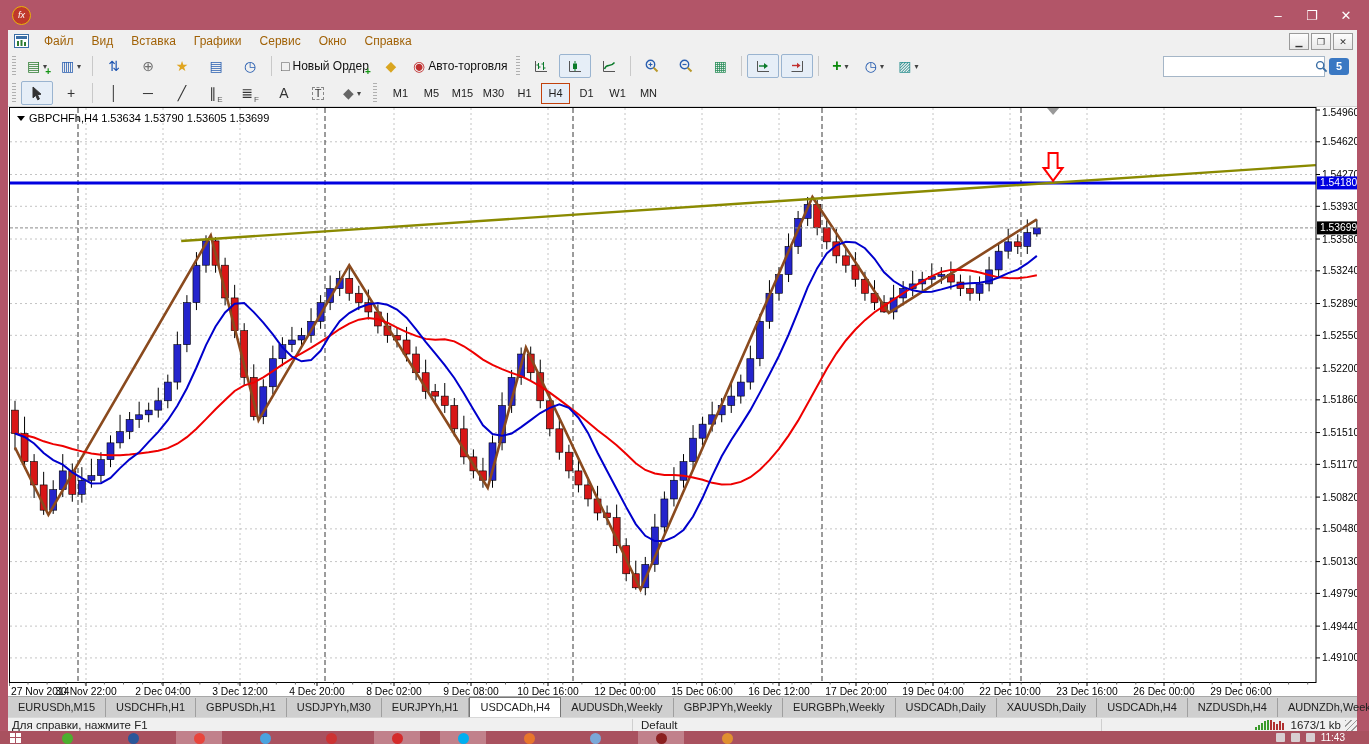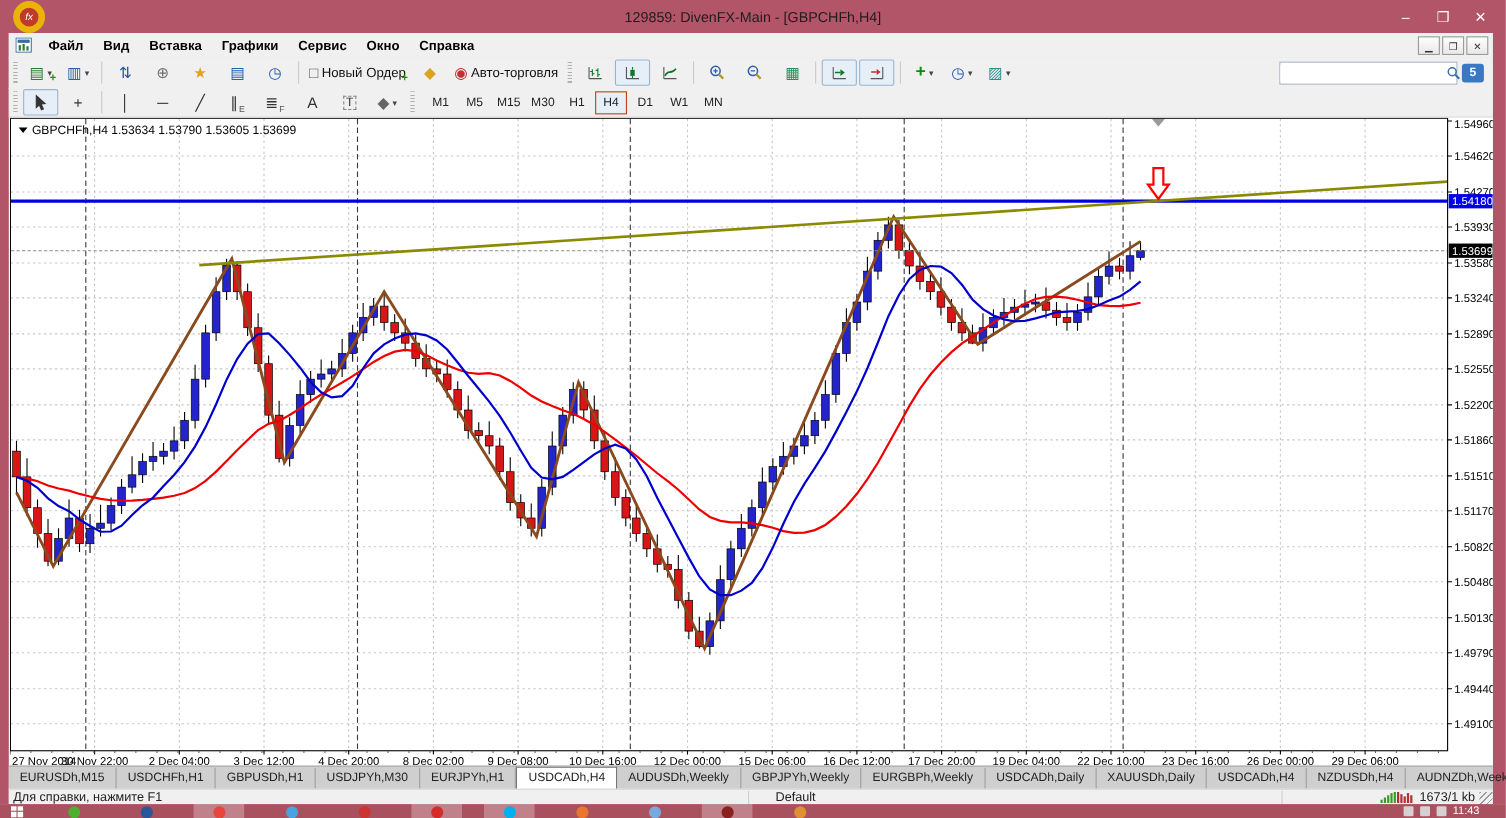--- a/index.html
+++ b/index.html
@@ -3,30 +3,30 @@
 <meta charset="utf-8">
 <style>
   html,body{margin:0;padding:0;}
   body{width:1369px;height:744px;position:relative;overflow:hidden;
        font-family:"Liberation Sans",sans-serif;background:#fff;font-size:12px;color:#111;}
   .abs{position:absolute;}
   
   #titlebar{left:0;top:0;width:1369px;height:30px;background:#b25568;display:flex;align-items:center;}
   #title-text{position:absolute;left:0;right:0;text-align:center;font-size:13px;color:#1d1d1d;}
   #app-logo{width:17px;height:17px;border-radius:50%;background:#c0392b;color:#fff;font-size:9px;font-style:italic;
-            display:flex;align-items:center;justify-content:center;margin-left:12px;z-index:2;border:6px solid #eab308;}
+            display:flex;align-items:center;justify-content:center;margin-left:12px;z-index:2;border:1px solid #eab308;}
   .winbtns{position:absolute;right:6px;top:0;height:30px;display:flex;z-index:2;}
   .winbtn{width:34px;height:30px;display:flex;align-items:center;justify-content:center;color:#fff;font-size:13px;}
   
   #frame-left{left:0;top:30px;width:8px;height:701px;background:#b25568;}
   #frame-right{left:1357px;top:30px;width:12px;height:701px;background:#b25568;}
   
   #menubar{left:8px;top:30px;width:1349px;height:22px;background:#f0f0f0;border-bottom:1px solid #dedede;
            display:flex;align-items:center;}
-  .menu-item{padding:0 9px;font-size:12px;color:#000000;font-weight:bold;}
+  .menu-item{padding:0 9px;font-size:12px;color:#a16207;}
   #mdi-btns{position:absolute;right:4px;top:3px;display:flex;gap:2px;}
   .mdibtn{width:18px;height:15px;border:1px solid #9a9a9a;background:linear-gradient(#fdfdfd,#e8e8e8);
           font-size:9px;display:flex;align-items:center;justify-content:center;color:#333;}
   
   #toolbar1{left:8px;top:52px;width:1349px;height:28px;background:#f0f0f0;border-bottom:1px solid #dcdcdc;
             display:flex;align-items:center;}
   #toolbar2{left:8px;top:80px;width:1349px;height:26px;background:#f0f0f0;border-bottom:1px solid #d5d5d5;
             display:flex;align-items:center;}
   .tbtn{min-width:24px;height:22px;display:flex;align-items:center;justify-content:center;gap:3px;
         padding:0 3px;margin:0 1px;border:1px solid transparent;border-radius:2px;position:relative;}
@@ -51,21 +51,21 @@
   #chart-wrap{left:9px;top:107px;width:1348px;height:589px;background:#fff;}
   
   #tabbar{left:8px;top:696px;width:1349px;height:21px;background:#cfcfcf;border-top:1px solid #a8a8a8;
           display:flex;align-items:flex-end;}
   .tab{padding:3px 10px 3px;font-size:11px;color:#222;white-space:nowrap;border-right:1px solid #9f9f9f;height:14px;}
   .tab.active{background:#fff;border:1px solid #777;border-bottom:none;font-weight:normal;}
   
   #statusbar{left:8px;top:717px;width:1349px;height:14px;background:#f0f0f0;display:flex;align-items:center;
              font-size:11.5px;color:#222;border-top:1px solid #d8d8d8;}
   #status-help{padding-left:4px;width:620px;}
-  #status-profile{width:460px;border-left:1px solid #cfcfcf;padding-left:24px;margin-left:48px;}
+  #status-profile{width:460px;border-left:1px solid #cfcfcf;padding-left:8px;}
   #status-right{flex:1;display:flex;align-items:center;justify-content:flex-end;gap:6px;border-left:1px solid #cfcfcf;padding-right:16px;}
   #signal-bars{display:flex;align-items:flex-end;gap:1px;height:10px;}
   #signal-bars i{width:2px;display:block;}
   #resize-grip{position:absolute;right:0;bottom:0;width:12px;height:12px;
                background-image:repeating-linear-gradient(135deg,#9a9a9a 0 1px,transparent 1px 4px);}
   
   #taskbar{left:0;top:731px;width:1369px;height:13px;background:#a9515f;display:flex;align-items:center;overflow:hidden;}
   .tb-app{width:46px;height:13px;display:flex;align-items:flex-start;justify-content:center;flex:none;}
   .tb-app.active{background:rgba(255,255,255,0.28);}
   .tb-dot{width:11px;height:11px;border-radius:50%;margin-top:2px;}
@@ -74,21 +74,20 @@
   #win-flag i{background:#fff;display:block;}
   #tb-right{margin-left:auto;display:flex;align-items:center;gap:6px;padding-right:24px;color:#fff;font-size:10px;}
   .trayicon{width:9px;height:9px;background:#d8cfd2;border-radius:1px;display:block;}
   text{font-family:"Liberation Sans",sans-serif;}
 </style>
 </head>
 <body>
 
 <div id="titlebar" class="abs">
   <div id="app-logo">fx</div>
-  <div id="title-text">129859: DivenFX-Main - [GBPCHFh,H4]</div>
   <div class="winbtns">
     <div class="winbtn">–</div>
     <div class="winbtn">❐</div>
     <div class="winbtn">✕</div>
   </div>
 </div>
 
 <div id="frame-left" class="abs"></div>
 <div id="frame-right" class="abs"></div>
 

